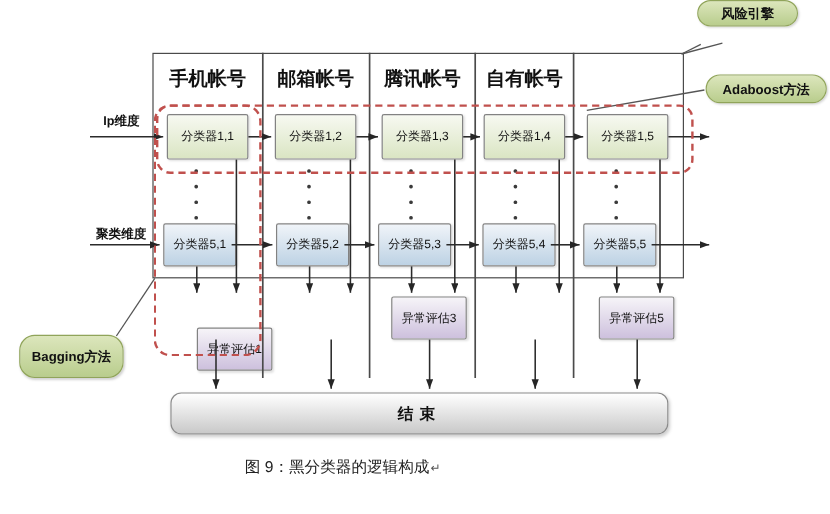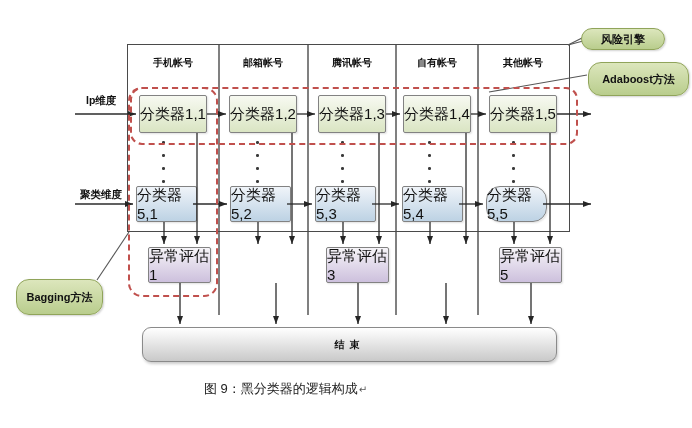--- a/index.html
+++ b/index.html
@@ -4,69 +4,68 @@
 <style>
   html,body{margin:0;padding:0;background:#fff;}
   .stage{
     position:relative;width:692px;height:428px;background:#ffffff;overflow:hidden;
     font-family:"Liberation Sans","DejaVu Sans",sans-serif;color:#1a1a1a;
   }
   .abs{position:absolute;}
   
   .outer-box{left:127px;top:44px;width:441px;height:186px;border:1.5px solid #4a4a4a;z-index:1;}
   
-  .col-header{top:56px;width:90px;text-align:center;font-size:10px;font-weight:bold;color:#111;z-index:2;}
+  .col-header{top:56px;width:90px;text-align:center;font-size:16px;font-weight:bold;color:#111;z-index:2;}
   
   .node{box-sizing:border-box;border:1px solid #828282;border-radius:2px;
         display:flex;align-items:center;justify-content:center;
-        font-size:15px;color:#111;z-index:2;box-shadow:1px 1px 2px rgba(0,0,0,.12);}
+        font-size:10px;color:#111;z-index:2;box-shadow:1px 1px 2px rgba(0,0,0,.12);}
   .node.green{width:68px;height:38px;top:95px;background:linear-gradient(#f7f9f1,#dae5c3);}
   .node.blue{width:61px;height:36px;top:186px;background:linear-gradient(#f0f4f9,#bdd2e4);}
   .node.purple{width:63px;height:36px;top:247px;background:linear-gradient(#f6f4f8,#cdc0dd);}
   
   .dots{top:141px;width:3px;height:42px;display:flex;flex-direction:column;justify-content:space-between;z-index:2;}
   .dots i{width:2.6px;height:2.6px;border-radius:50%;background:#3a3a3a;}
   
   .input-label{font-size:10.5px;font-weight:bold;color:#111;z-index:2;white-space:nowrap;}
   
   .dashed-region{border:2px dashed #c0504d;z-index:4;background:transparent;}
   .region-adaboost{left:130px;top:87px;width:444px;height:54px;border-radius:12px;}
   .region-bagging{left:128px;top:87px;width:86px;height:206px;border-radius:14px;}
   
   .callout{box-sizing:border-box;border:1.5px solid #90a45a;border-radius:13px;
            background:linear-gradient(#dce6bc,#b9cd8d);
            display:flex;align-items:center;justify-content:center;
            font-size:11px;font-weight:bold;color:#111;z-index:5;box-shadow:1px 1px 2px rgba(0,0,0,.18);}
-  .callout-risk{left:581px;top:28px;width:84px;height:22px;}
-  .callout-adaboost{left:588px;top:62px;width:101px;height:34px;}
+  .callout-risk{left:581px;top:0;width:84px;height:22px;}
+  .callout-adaboost{left:588px;top:62px;width:101px;height:24px;}
   .callout-bagging{left:16px;top:279px;width:87px;height:36px;}
   
   .end-node{left:142px;top:327px;width:415px;height:35px;box-sizing:border-box;
             border:1px solid #8a8a8a;border-radius:9px;background:linear-gradient(#ffffff,#c9c9c9);
             display:flex;align-items:center;justify-content:center;
-            font-size:10px;font-weight:bold;letter-spacing:5px;color:#111;z-index:2;
+            font-size:13px;font-weight:bold;letter-spacing:5px;color:#111;z-index:2;
             box-shadow:1px 2px 3px rgba(0,0,0,.2);}
   
   .caption{left:204px;top:380px;font-size:13px;color:#222;z-index:2;white-space:nowrap;}
   .caption .ret{font-size:10px;color:#555;margin-left:1px;}
   
   .overlay{left:0;top:0;width:692px;height:428px;z-index:3;pointer-events:none;}
 </style>
 </head>
 <body>
 
 <div class="stage">
 
   <div class="abs outer-box"></div>
 
   <div class="abs col-header" style="left:128px;">手机帐号</div>
   <div class="abs col-header" style="left:218px;">邮箱帐号</div>
   <div class="abs col-header" style="left:307px;">腾讯帐号</div>
   <div class="abs col-header" style="left:392px;">自有帐号</div>
-  <div class="abs col-header" style="left:478px;">其他帐号</div>
 
   <div class="abs node green" style="left:139px;">分类器1,1</div>
   <div class="abs node green" style="left:229px;">分类器1,2</div>
   <div class="abs node green" style="left:318px;">分类器1,3</div>
   <div class="abs node green" style="left:403px;">分类器1,4</div>
   <div class="abs node green" style="left:489px;">分类器1,5</div>
 
   <div class="abs dots" style="left:162px;">
       <i></i>
       <i></i>
@@ -95,23 +94,23 @@
       <i></i>
       <i></i>
       <i></i>
       <i></i>
     </div>
 
   <div class="abs node blue" style="left:136px;">分类器5,1</div>
   <div class="abs node blue" style="left:230px;">分类器5,2</div>
   <div class="abs node blue" style="left:315px;">分类器5,3</div>
   <div class="abs node blue" style="left:402px;">分类器5,4</div>
-  <div class="abs node blue" style="left:486px;border-radius:14px;">分类器5,5</div>
+  <div class="abs node blue" style="left:486px;">分类器5,5</div>
 
-  <div class="abs node purple" style="left:148px;">异常评估1</div>
+  <div class="abs node purple" style="left:164px;margin-top:26px;">异常评估1</div>
   <div class="abs node purple" style="left:326px;">异常评估3</div>
   <div class="abs node purple" style="left:499px;">异常评估5</div>
 
   <div class="abs input-label" style="left:86px;top:94px;">Ip维度</div>
   <div class="abs input-label" style="left:80px;top:188px;">聚类维度</div>
 
   <div class="abs end-node">结束</div>
 
   <div class="abs caption">
     <span>图 9：黑分类器的逻辑构成</span><span class="ret">↵</span>

